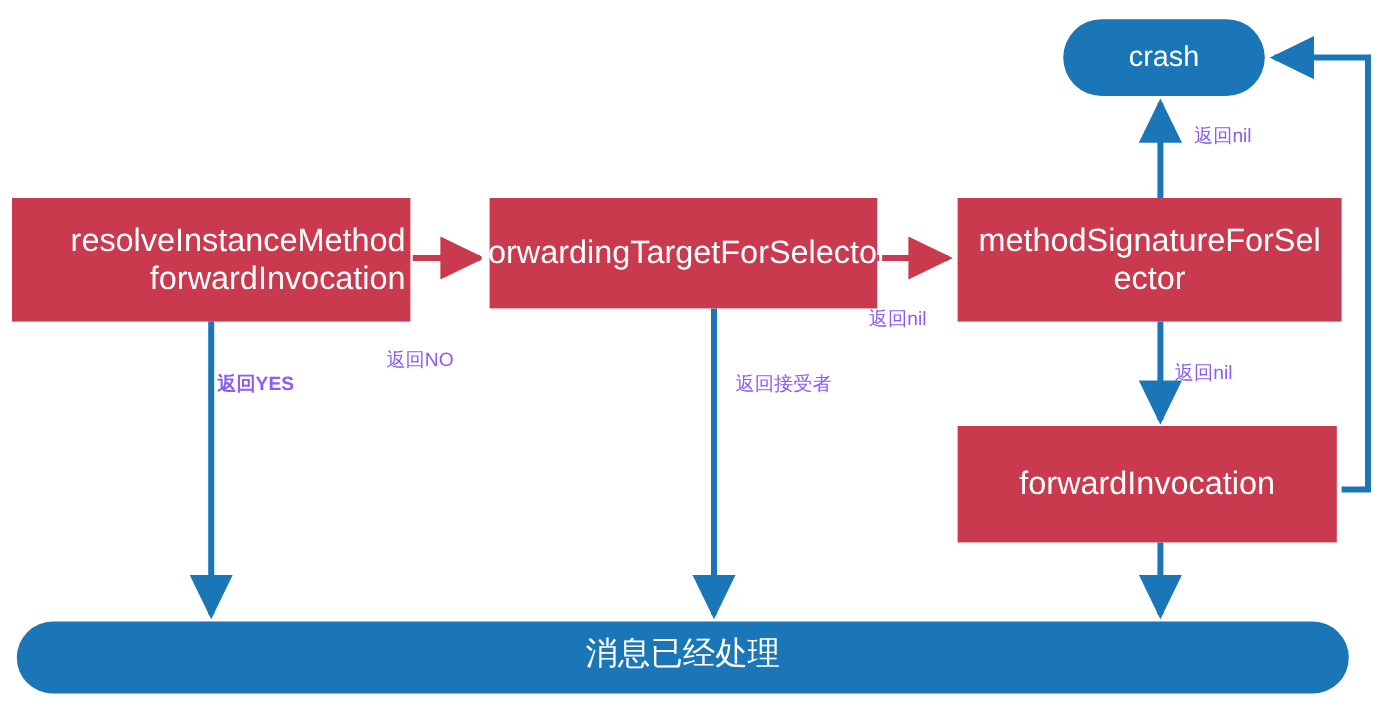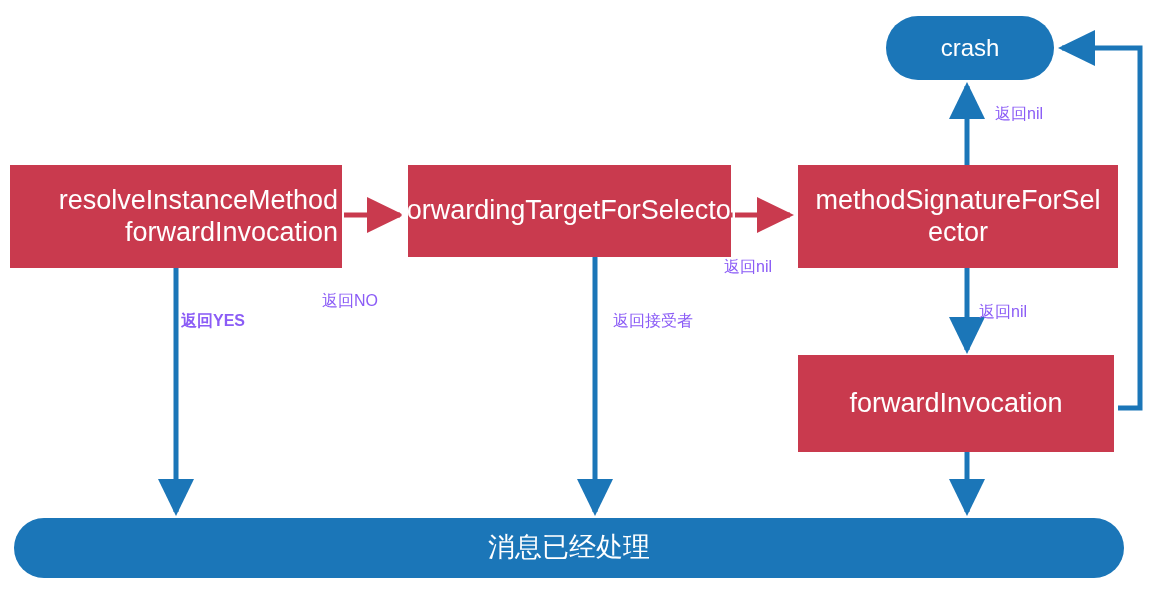--- a/index.html
+++ b/index.html
@@ -43,20 +43,21 @@
   .node-blue {
     background: #1b76b8;
     font-size: 24px;
   }
   .stadium-crash {
     border-radius: 32px;
   }
   .stadium-bar {
     border-radius: 30px;
     font-size: 27px;
+    font-family: Liberation Mono, monospace;
   }
   .edge-label {
     position: absolute;
     color: #8b5cf6;
     font-size: 16px;
     white-space: nowrap;
     line-height: 1.1;
   }
   .node span {
     display: block;

